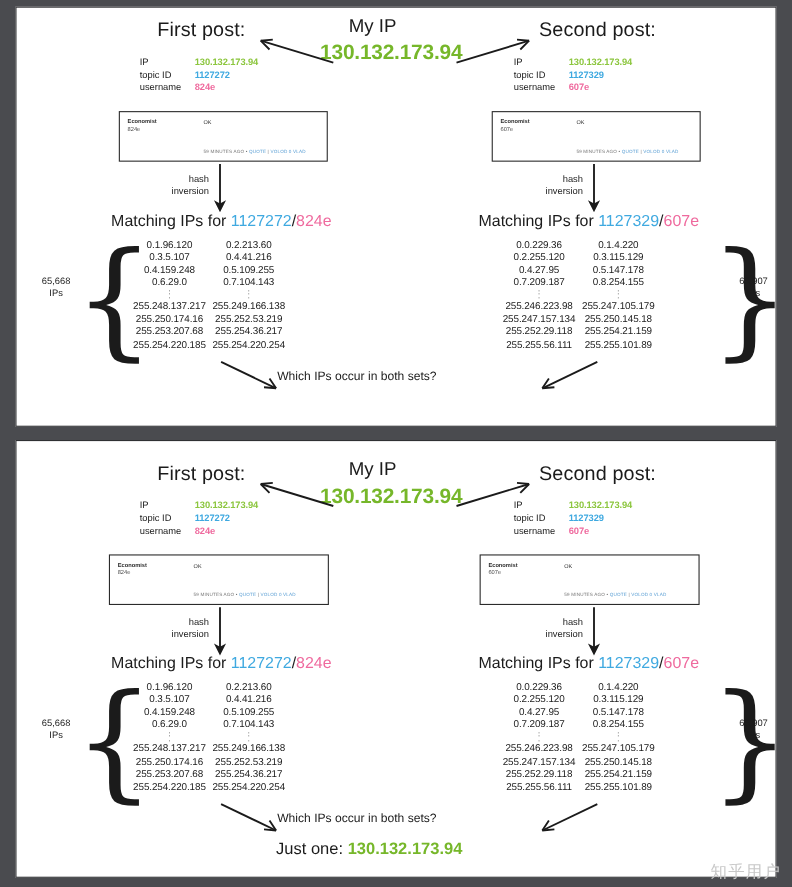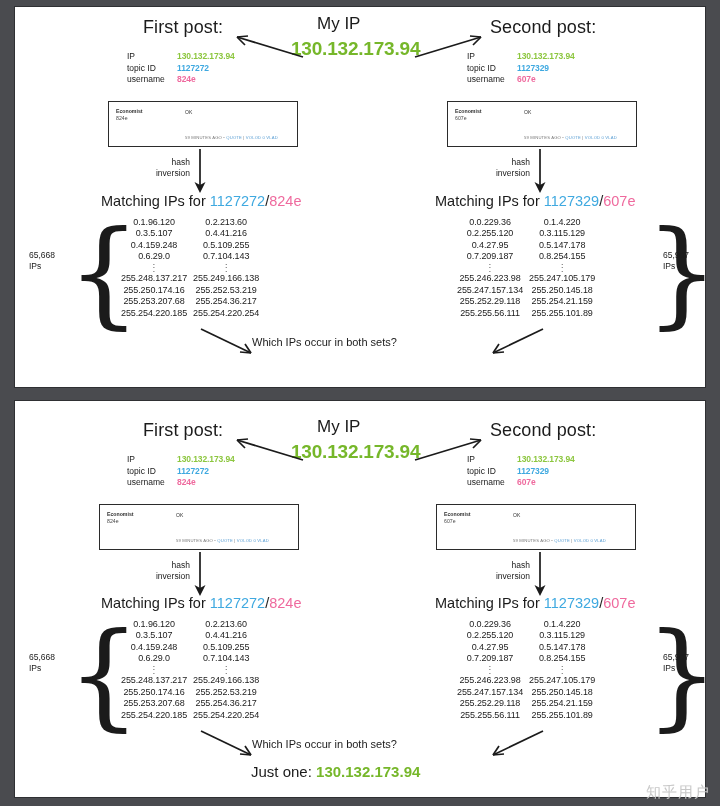--- a/index.html
+++ b/index.html
@@ -120,21 +120,21 @@
     letter-spacing: 0;
   }
   .ipcol .dots span { display: block; font-size: 7px; line-height: 3.6px; }
 
   
   .count {
     position: absolute;
     font-size: 8.5px;
     line-height: 10.5px;
     color: #1b1b1b;
-    text-align: left;
+    text-align: center;
     white-space: nowrap;
   }
 
   
   .brace {
     position: absolute;
     color: #1b1b1b;
     font-family: "DejaVu Serif", serif;
     font-weight: 300;
     line-height: 1;

